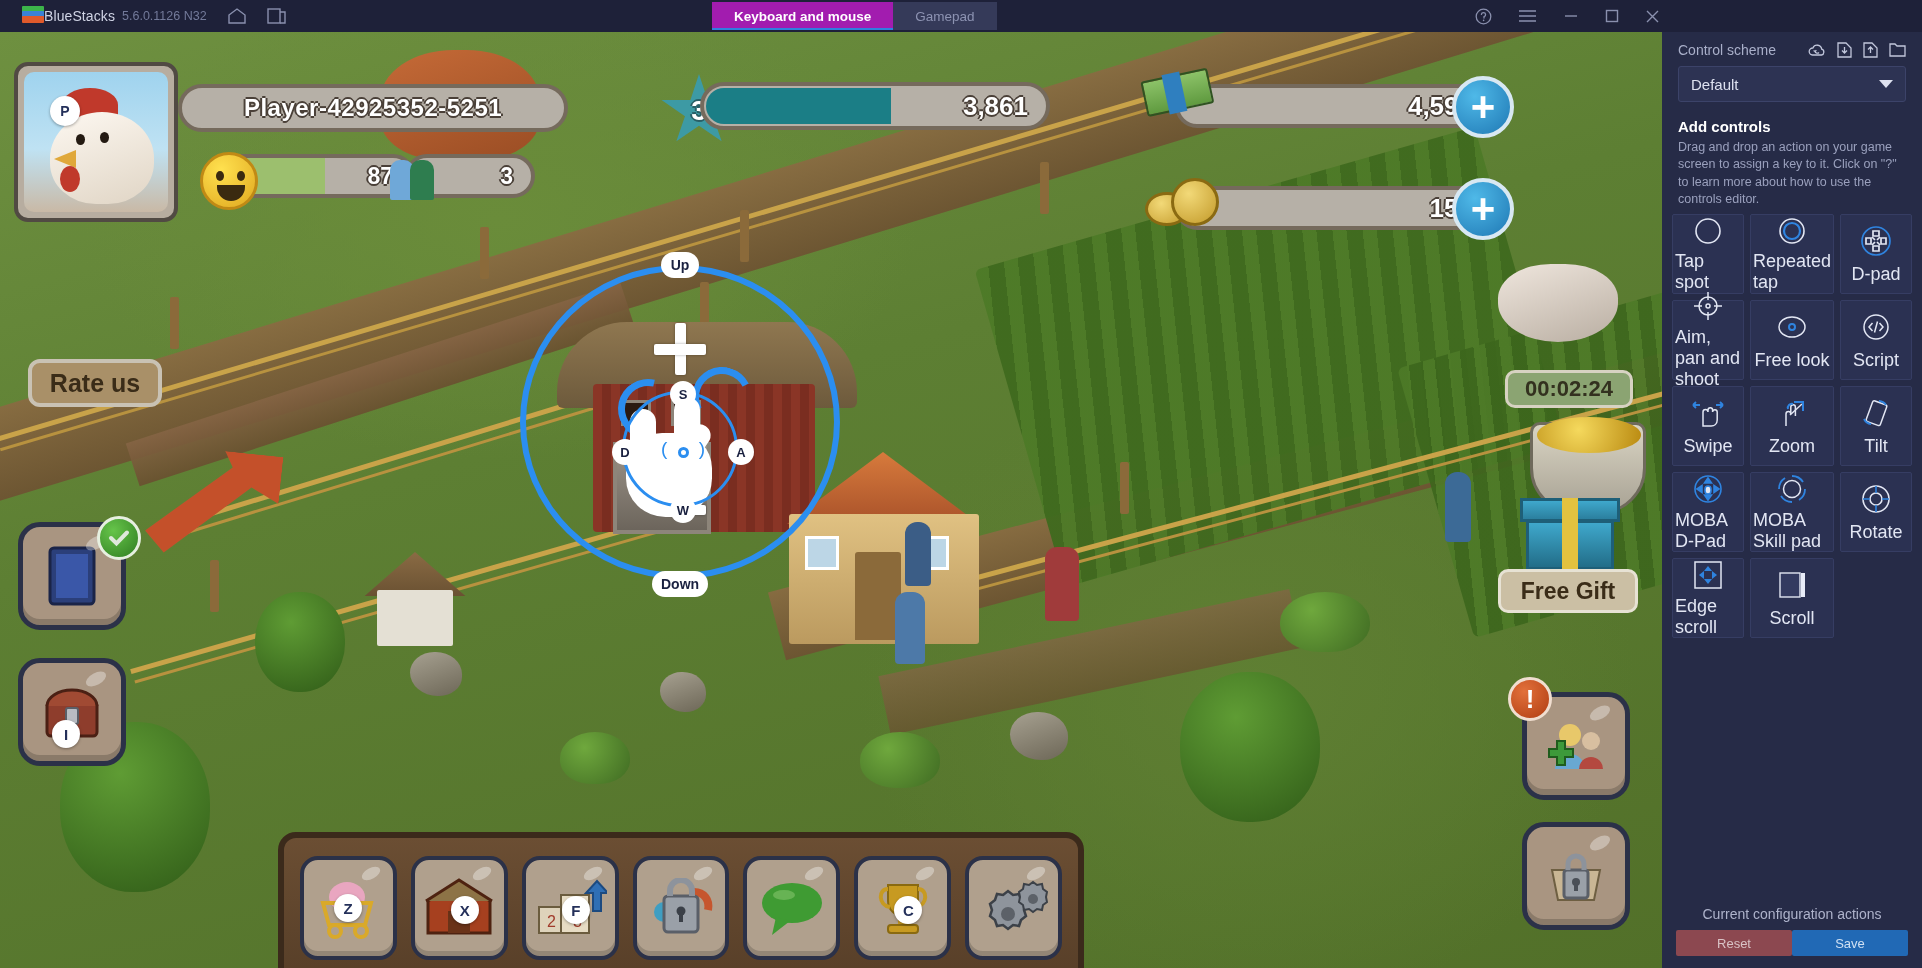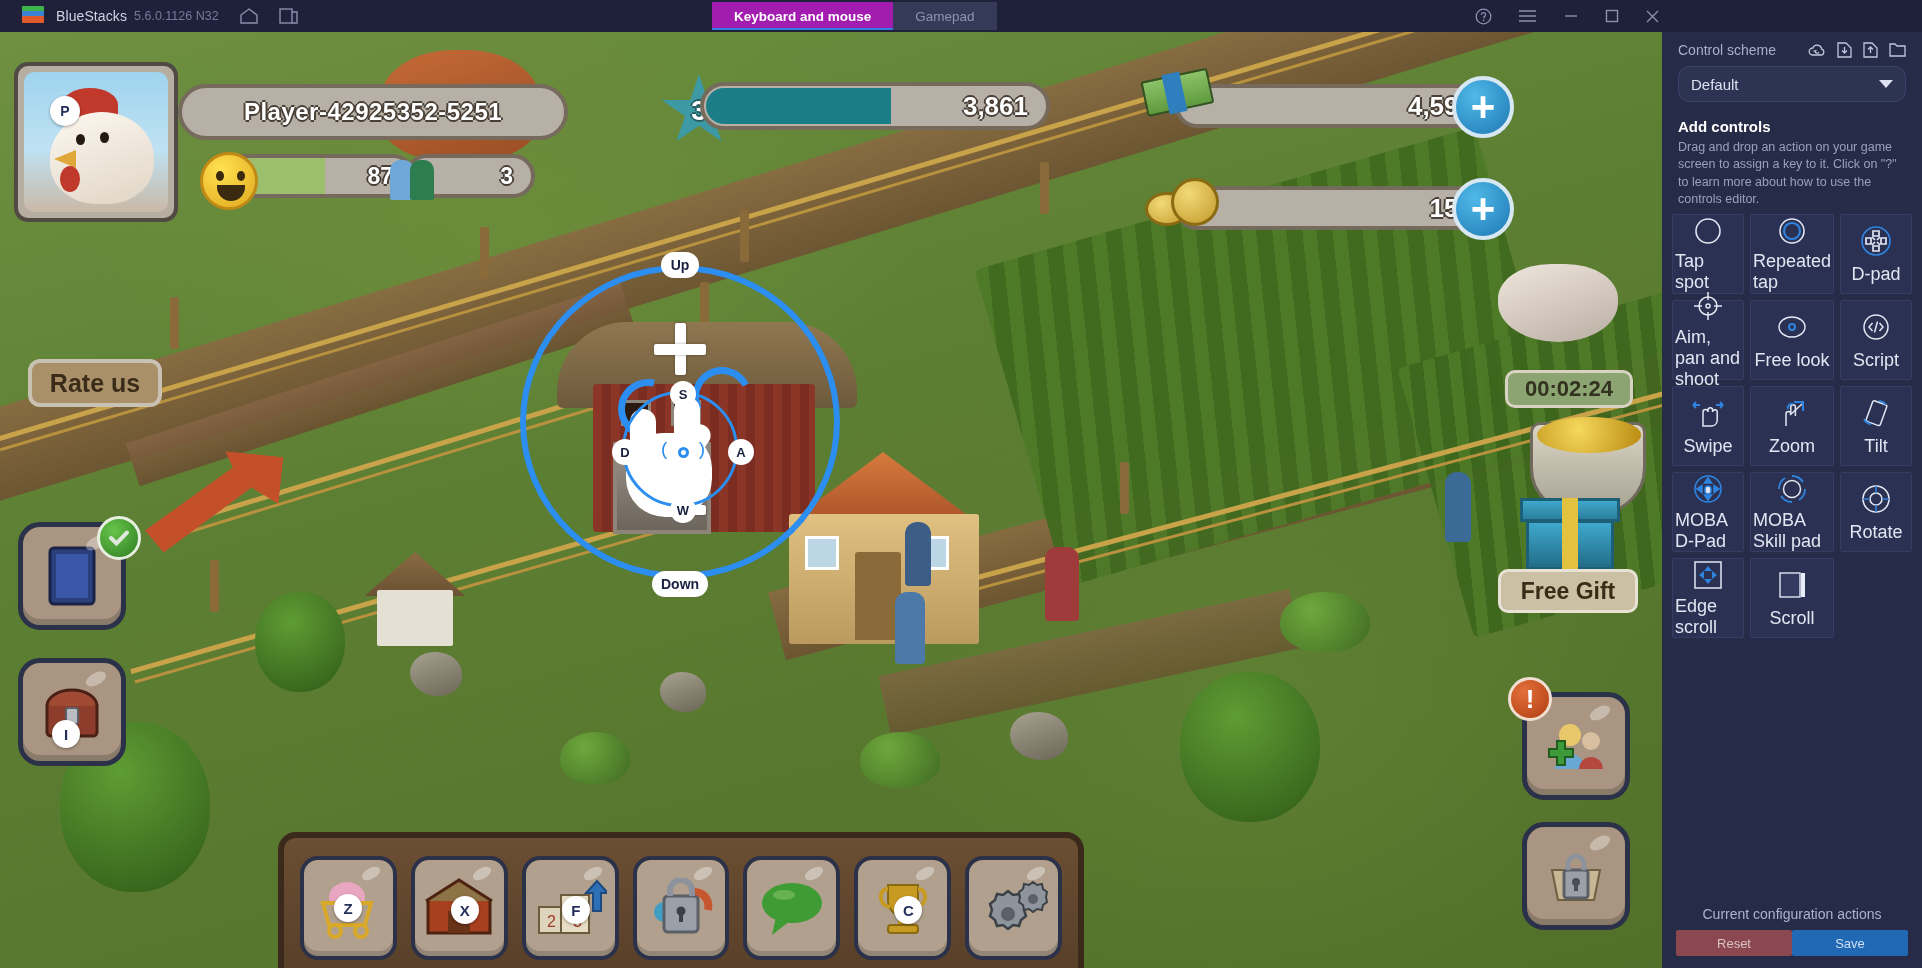--- a/index.html
+++ b/index.html
@@ -17,21 +17,21 @@
     position: absolute; top: 0; left: 0; width: 1922px; height: 32px;
     background: #1e2139; display: flex; align-items: center;
     z-index: 60;
   }
   .bs-logo { width: 22px; height: 20px; margin-left: 22px; position: relative; }
   .bs-logo i { position: absolute; left: 0; width: 22px; height: 7px; display: block;
                 border-radius: 1px; }
   .bs-logo i:nth-child(1) { top: 0; background: #3cb44a; }
   .bs-logo i:nth-child(2) { top: 5px; background: #3b82d6; }
   .bs-logo i:nth-child(3) { top: 10px; background: #e05a2b; }
-  .bs-title { color: #cfd3e4; font-size: 14px; margin-left: 12px; letter-spacing:.1px;}
+  .bs-title { color: #cfd3e4; font-size: 14px; margin-left: 0; letter-spacing:.1px;}
   .bs-ver { color: #737a9a; font-size: 12.5px; margin-left: 7px; }
   .tb-icon { color: #8a90ae; margin-left: 20px; display: flex; align-items: center; cursor: pointer;}
   .tb-icon svg { display: block; }
 
   .tabs { position: absolute; left: 712px; top: 2px; display: flex; height: 28px; }
   .tab {
     height: 28px; padding: 0 22px; display: flex; align-items: center;
     font-size: 13.5px; color: #8d93b2; background: #353a59; cursor: pointer;
     position: relative;
   }
@@ -149,21 +149,21 @@
                border-radius:50%; background:#241a12;}
   .chick-eye2 { position:absolute; left:76px; top:60px; width:9px; height:11px;
                border-radius:50%; background:#241a12;}
 
   .pill {
     position: absolute; background: #b6b0a7; border: 4px solid #756a5c;
     border-radius: 28px; display:flex; align-items:center; justify-content:flex-end;
     color:#fff; font-weight:bold; padding-right: 18px;
     text-shadow: -2px 0 #4a4038, 0 2px #4a4038, 2px 0 #4a4038, 0 -2px #4a4038;
   }
-  .pill.name { left: 178px; top: 52px; width: 390px; height: 56px;
+  .pill.name { left: 178px; top: 52px; width: 390px; height: 48px;
                justify-content:center; padding-right:0; font-size: 24px; letter-spacing:.5px;}
   .pill.happy { left: 215px; top: 122px; width: 200px; height: 44px; font-size: 23px;}
   .pill.happy .barfill { position:absolute; left:0; top:0; bottom:0; width:55%;
                          background:#9cbf6e; border-radius:24px 0 0 24px;}
   .pill.helpers { left: 405px; top: 122px; width: 130px; height: 44px; font-size: 23px;}
   .pill.xp { left: 700px; top: 50px; width: 350px; height: 48px; font-size: 26px;}
   .pill.xp .barfill { position:absolute; left:2px; top:2px; bottom:2px; width:54%;
                       background:#1b7e86; border-radius:22px 0 0 22px;}
   .pill.cash { left: 1175px; top: 52px; width: 320px; height: 44px; font-size: 26px;}
   .pill.coins { left: 1175px; top: 154px; width: 320px; height: 44px; font-size: 26px;}
@@ -295,21 +295,21 @@
   .panel { position:absolute; right:0; top:0; width:260px; height:968px;
      background:#262b47; z-index:50; display:flex; flex-direction:column;}
   .panel-head { height:32px; display:flex; align-items:center; padding:0 14px 0 16px;
      background:#262b47;}
   .panel-title { color:#fff; font-size:15px; font-weight:bold; flex:1;}
   .panel-head .pi { color:#b9bed6; cursor:pointer; margin-left:16px; display:flex;}
   .scheme-row { display:flex; align-items:center; padding: 10px 16px 0 16px; }
   .scheme-lbl { color:#a9afc9; font-size:14px; flex:1; }
   .scheme-row .si { color:#c2c7dc; margin-left:11px; cursor:pointer; display:flex;}
   .scheme-select { margin: 8px 16px 0 16px; height:36px; background:#2d3353;
-     border:1px solid #3c4369; border-radius:11px; display:flex; align-items:center;
+     border:1px solid #3c4369; border-radius:3px; display:flex; align-items:center;
      padding: 0 12px; cursor:pointer;}
   .scheme-select .sv { color:#dde1ef; font-size:15px; flex:1;}
   .caret { width:0;height:0;border-left:7px solid transparent;border-right:7px solid transparent;
      border-top:8px solid #dde1ef;}
   .add-title { color:#fff; font-size:15px; font-weight:bold; margin: 16px 16px 4px 16px;}
   .add-desc { color:#9aa0bd; font-size:12.5px; line-height:1.38; margin: 0 16px 4px 16px;}
   .ctrl-grid { display:grid; grid-template-columns: repeat(3, 1fr); gap:6px;
      padding: 2px 10px 0 10px;}
   .ctrl-cell { background:#2b3152; border:1px solid #363d63; border-radius:2px;
      height:80px; display:flex; flex-direction:column; align-items:center;

